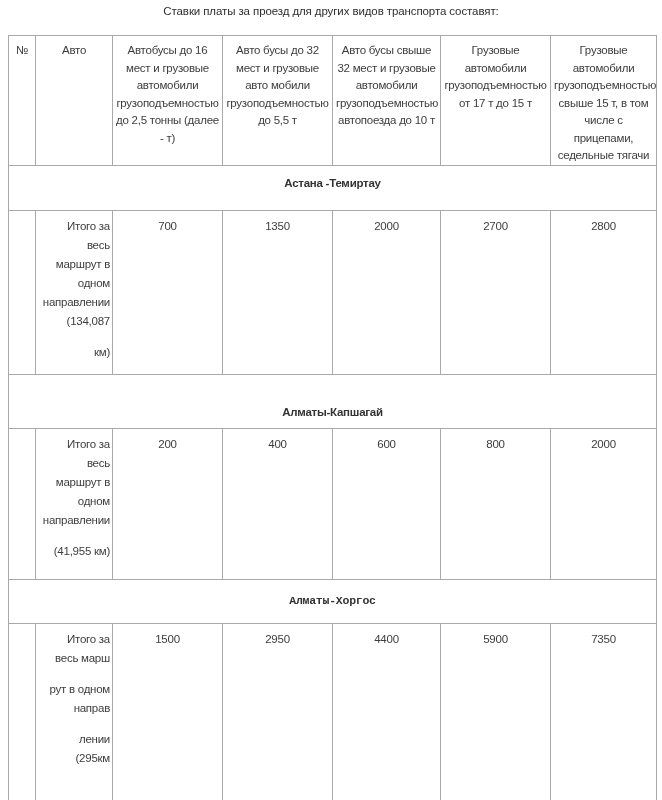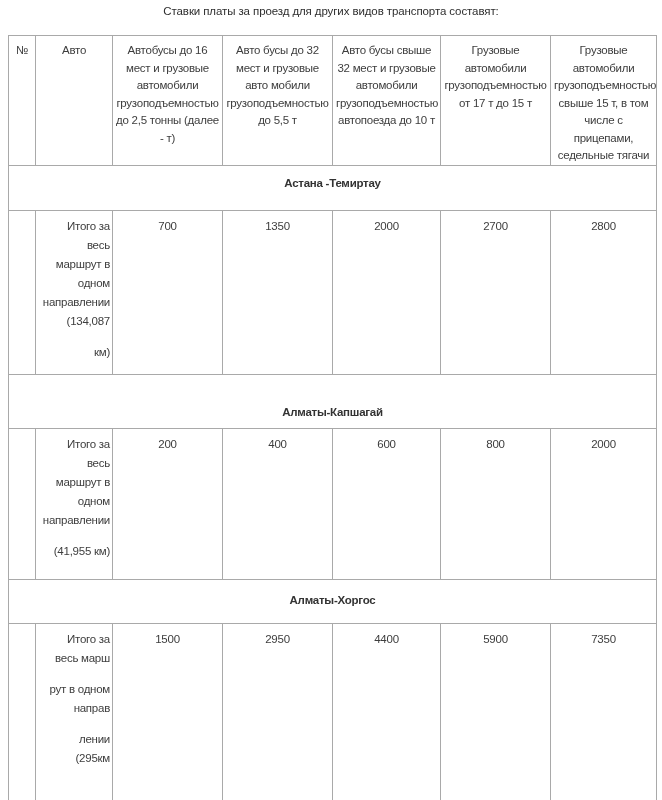--- a/index.html
+++ b/index.html
@@ -62,21 +62,21 @@
   td p { margin: 0 0 12px 0; }
   tr.section-row td {
     font-weight: bold;
     color: #333333;
   }
   tr.s1 { height: 45px; }
   tr.s1 td { padding-top: 8px; }
   tr.s2 { height: 54px; }
   tr.s2 td { padding-top: 28px; }
   tr.s3 { height: 44px; }
-  tr.s3 td { padding-top: 11px; }
+  tr.s3 td { padding-top: 11px; font-family: Liberation Mono, monospace; }
   tr.r1 { height: 161px; }
   tr.r2 { height: 151px; }
   tr.r3 { height: 206px; }
 </style>
 </head>
 <body>
 
 <p class="page-title">Ставки платы за проезд для других видов транспорта составят:</p>
 
 <table class="rates">

